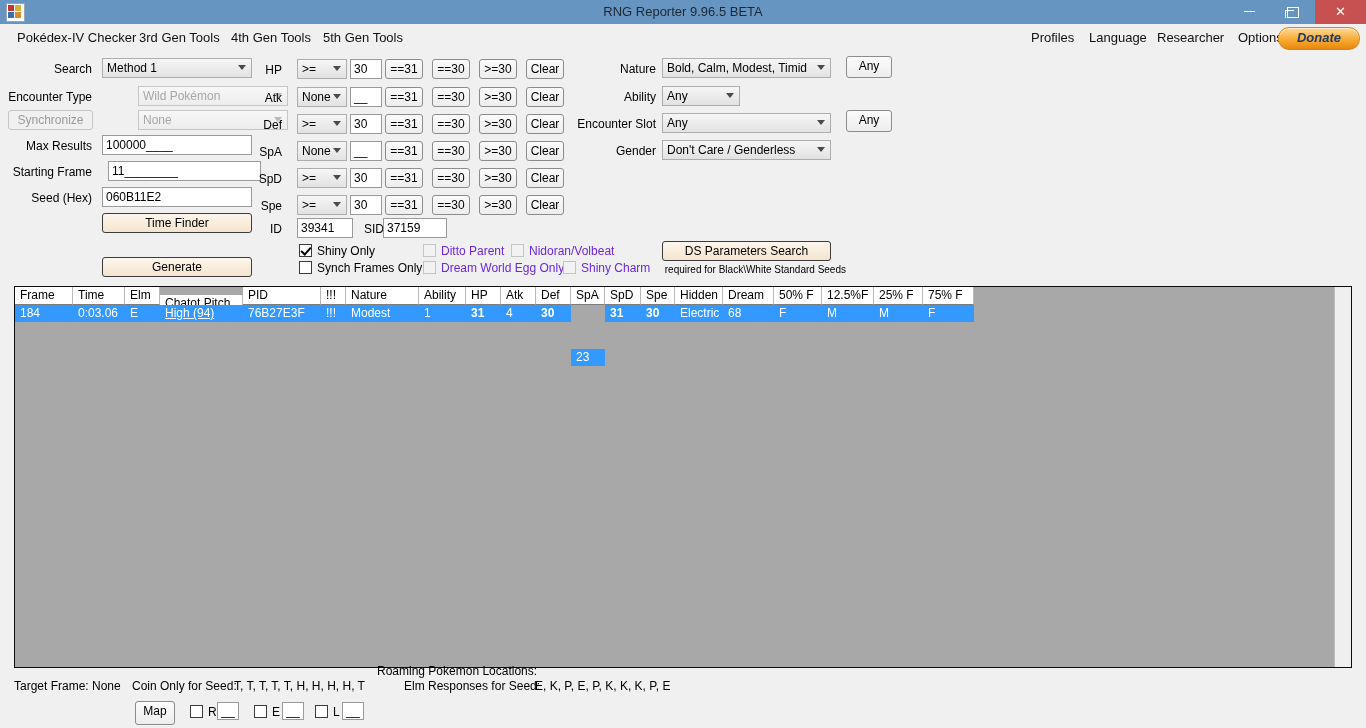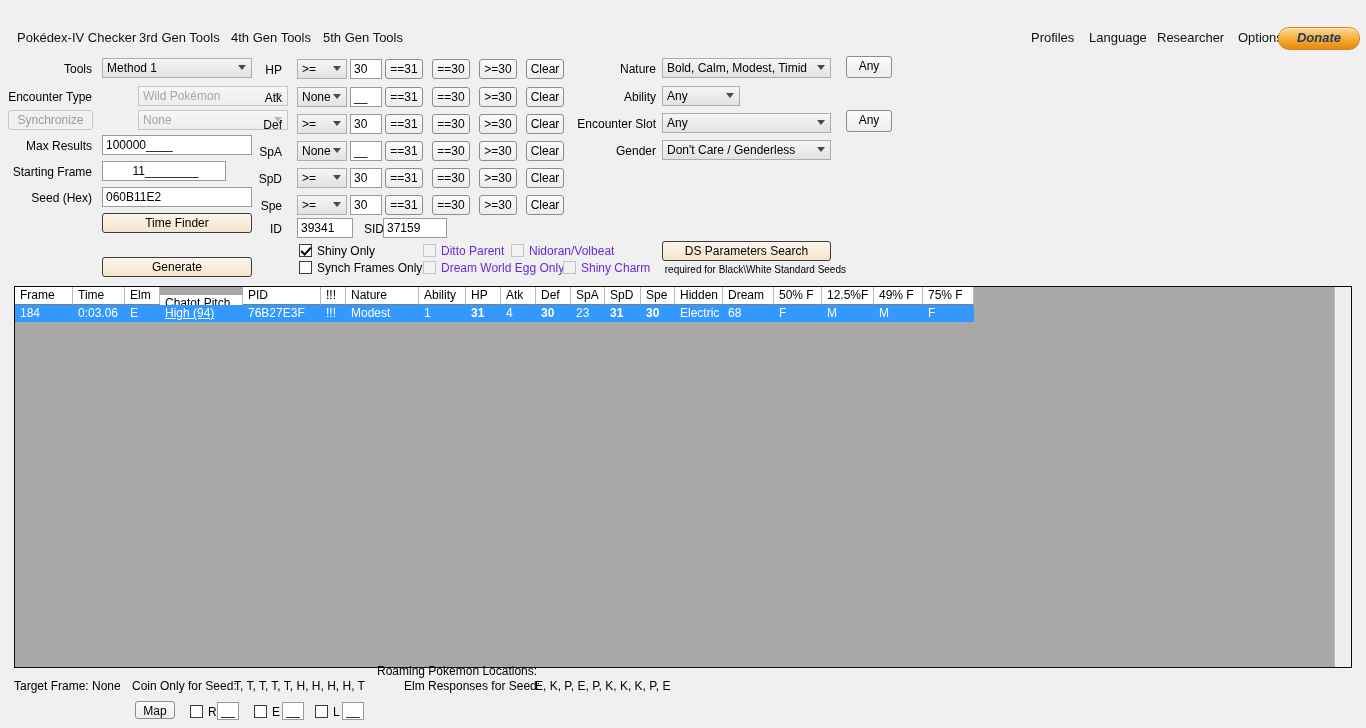--- a/index.html
+++ b/index.html
@@ -152,54 +152,66 @@
     position:absolute; width:22px; height:18px; box-sizing:border-box;
     background:#ffffff; border:1px solid #9a9a9a;
     font-size:12px; line-height:16px; text-align:center; color:#000;
   }
 </style>
 </head>
 <body>
 
 <div id="app">
 
+  <div class="titlebar">
+    <div class="win-icon">
+      <span class="q q1"></span>
+        <span class="q q2"></span>
+        <span class="q q3"></span>
+        <span class="q q4"></span>
+    </div>
+    <div class="title">RNG Reporter 9.96.5 BETA</div>
+    <div class="wbtn min"><span class="glyph-min"></span></div>
+    <div class="wbtn max"><span class="glyph-max"></span></div>
+    <div class="wbtn close">✕</div>
+  </div>
 
   <div class="menubar">
     <div class="menu-item" style="left:8px">Pokédex-IV Checker</div>
     <div class="menu-item" style="left:130px">3rd Gen Tools</div>
     <div class="menu-item" style="left:222px">4th Gen Tools</div>
     <div class="menu-item" style="left:314px">5th Gen Tools</div>
 
     <div class="menu-item" style="left:1022px">Profiles</div>
     <div class="menu-item" style="left:1080px">Language</div>
     <div class="menu-item" style="left:1148px">Researcher</div>
     <div class="menu-item" style="left:1229px">Options</div>
     <div class="donate">Donate</div>
   </div>
 
-  <div class="lbl" style="left:0px;  top:62px;  width:92px;">Tools</div>
+  <div class="lbl" style="left:0px;  top:62px;  width:92px;">Search</div>
   <div class="combo" style="left:102px; top:58px; width:150px;">
     <span>Method 1</span><span class="arrow"></span>
   </div>
 
   <div class="lbl" style="left:0px;  top:90px;  width:92px;">Encounter Type</div>
   <div class="combo dis" style="left:102px; top:86px; width:150px;">
     <span>Wild Pokémon</span><span class="arrow"></span>
   </div>
 
   <div class="btn dis" style="left:8px; top:110px; width:85px; height:20px;">Synchronize</div>
   <div class="combo dis" style="left:102px; top:110px; width:150px;">
     <span>None</span><span class="arrow"></span>
   </div>
 
   <div class="lbl" style="left:0px;  top:139px; width:92px;">Max Results</div>
   <div class="tbox" style="left:102px; top:135px; width:150px;">100000____</div>
 
   <div class="lbl" style="left:0px;  top:165px; width:92px;">Starting Frame</div>
-  <div class="tbox" style="left:102px; top:161px; width:124px;text-align:center;">11________</div>
+  <div class="tbox" style="left:108px; top:161px; width:153px;">11________</div>
 
   <div class="lbl" style="left:0px;  top:191px; width:92px;">Seed (Hex)</div>
   <div class="tbox" style="left:102px; top:187px; width:150px;">060B11E2</div>
 
   <div class="btn" style="left:102px; top:213px; width:150px; height:20px;">Time Finder</div>
   <div class="btn" style="left:102px; top:257px; width:150px; height:20px;">Generate</div>
 
   <div class="lbl" style="left:248px; top:63px;  width:34px;">HP</div>
   <div class="combo" style="left:297px; top:59px; width:50px;">
     <span>&gt;=</span><span class="arrow"></span>
@@ -328,58 +340,58 @@
         <div class="hcell" style="left: 451px; width: 35px;">HP</div>
         <div class="hcell" style="left: 486px; width: 35px;">Atk</div>
         <div class="hcell" style="left: 521px; width: 35px;">Def</div>
         <div class="hcell" style="left: 556px; width: 34px;">SpA</div>
         <div class="hcell" style="left: 590px; width: 36px;">SpD</div>
         <div class="hcell" style="left: 626px; width: 34px;">Spe</div>
         <div class="hcell" style="left: 660px; width: 48px;">Hidden</div>
         <div class="hcell" style="left: 708px; width: 51px;">Dream</div>
         <div class="hcell" style="left: 759px; width: 48px;">50% F</div>
         <div class="hcell" style="left: 807px; width: 52px;">12.5%F</div>
-        <div class="hcell" style="left: 859px; width: 49px;">49% F</div>
+        <div class="hcell" style="left: 859px; width: 49px;">25% F</div>
         <div class="hcell" style="left: 908px; width: 51px;">75% F</div>
       </div>
     <div id="grid-body">
         <div class="row" style="top: 18px;">
           <div class="cell" style="left: 0px; width: 58px;">184</div>
           <div class="cell" style="left: 58px; width: 52px;">0:03.06</div>
           <div class="cell" style="left: 110px; width: 35px;">E</div>
           <div class="cell" style="left: 145px; width: 83px; text-decoration: underline;">High (94)</div>
           <div class="cell" style="left: 228px; width: 78px;">76B27E3F</div>
           <div class="cell" style="left: 306px; width: 25px;">!!!</div>
           <div class="cell" style="left: 331px; width: 73px;">Modest</div>
           <div class="cell" style="left: 404px; width: 47px;">1</div>
           <div class="cell b" style="left: 451px; width: 35px;">31</div>
           <div class="cell" style="left: 486px; width: 35px;">4</div>
           <div class="cell b" style="left: 521px; width: 35px;">30</div>
-          <div class="cell" style="left: 556px; width: 34px;">23</div>
+          <div class="cell" style="left: 556px; width: 34px; margin-top: 44px;">23</div>
           <div class="cell b" style="left: 590px; width: 36px;">31</div>
           <div class="cell b" style="left: 626px; width: 34px;">30</div>
           <div class="cell" style="left: 660px; width: 48px;">Electric</div>
           <div class="cell" style="left: 708px; width: 51px;">68</div>
           <div class="cell" style="left: 759px; width: 48px;">F</div>
           <div class="cell" style="left: 807px; width: 52px;">M</div>
           <div class="cell" style="left: 859px; width: 49px;">M</div>
           <div class="cell" style="left: 908px; width: 51px;">F</div>
         </div>
       </div>
     <div class="vscroll"></div>
   </div>
 
   <div class="bot" style="left:14px;  top:679px;">Target Frame:</div>
   <div class="bot" style="left:92px;  top:679px;">None</div>
   <div class="bot" style="left:132px; top:679px;">Coin Only for Seed:</div>
   <div class="bot" style="left:234px; top:679px;">T, T, T, T, T, H, H, H, H, T</div>
   <div class="bot" style="left:404px; top:679px;">Elm Responses for Seed:</div>
   <div class="bot" style="left:535px; top:679px;">E, K, P, E, P, K, K, K, P, E</div>
 
-  <div class="btn plain" style="left:135px; top:701px; width:40px; height:18px;">Map</div>
+  <div class="btn plain" style="left:135px; top:701px; width:40px; height:24px;">Map</div>
 
   <div class="cb" style="left:190px; top:705px;">
     <span class="box"></span>
     <span class="txt">R</span>
   </div>
   <div class="minibox" style="left:217px; top:702px;">__</div>
 
   <div class="cb" style="left:254px; top:705px;">
     <span class="box"></span>
     <span class="txt">E</span>

